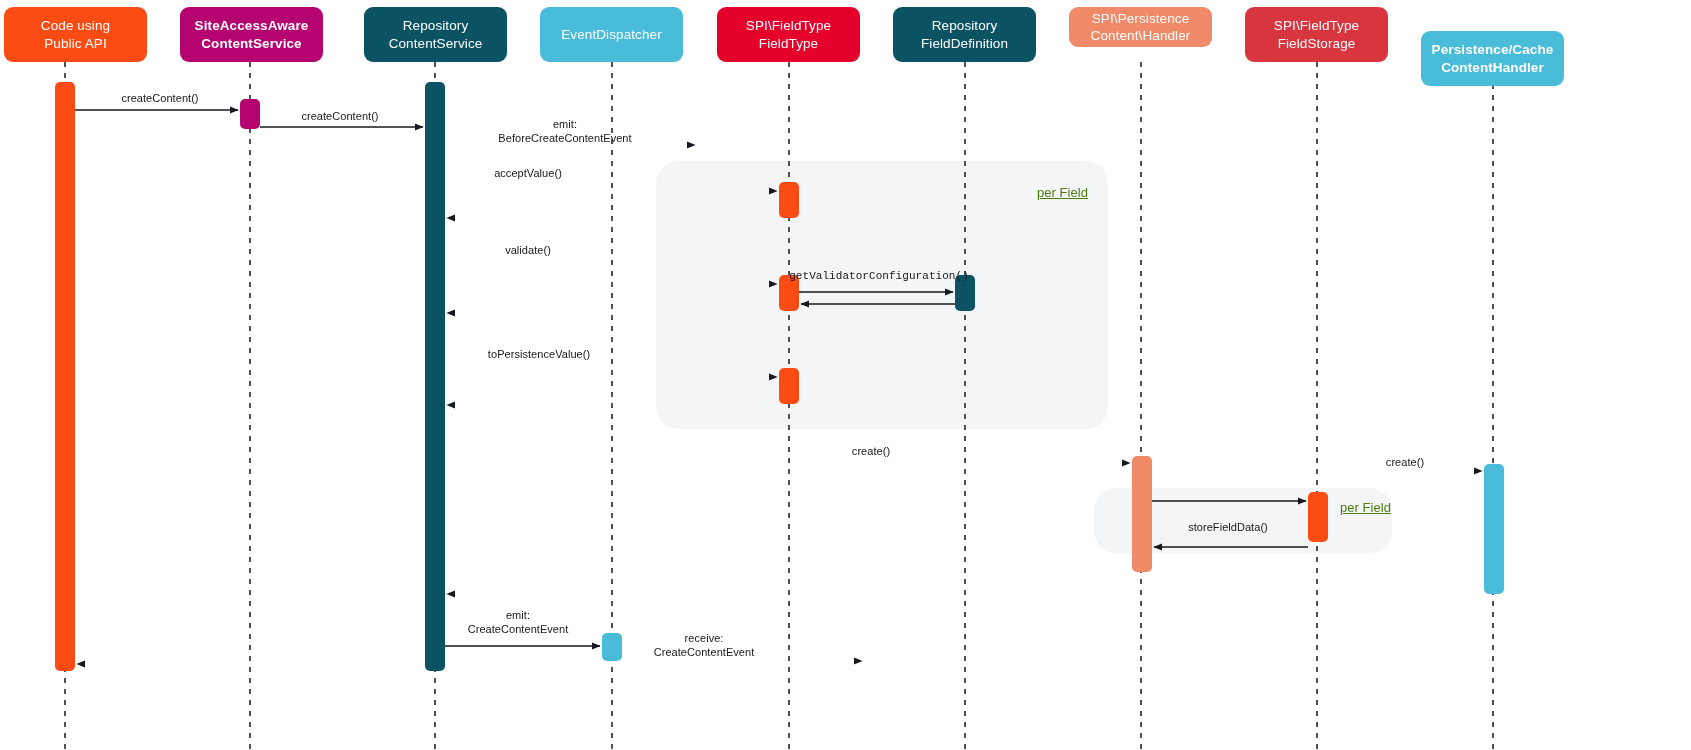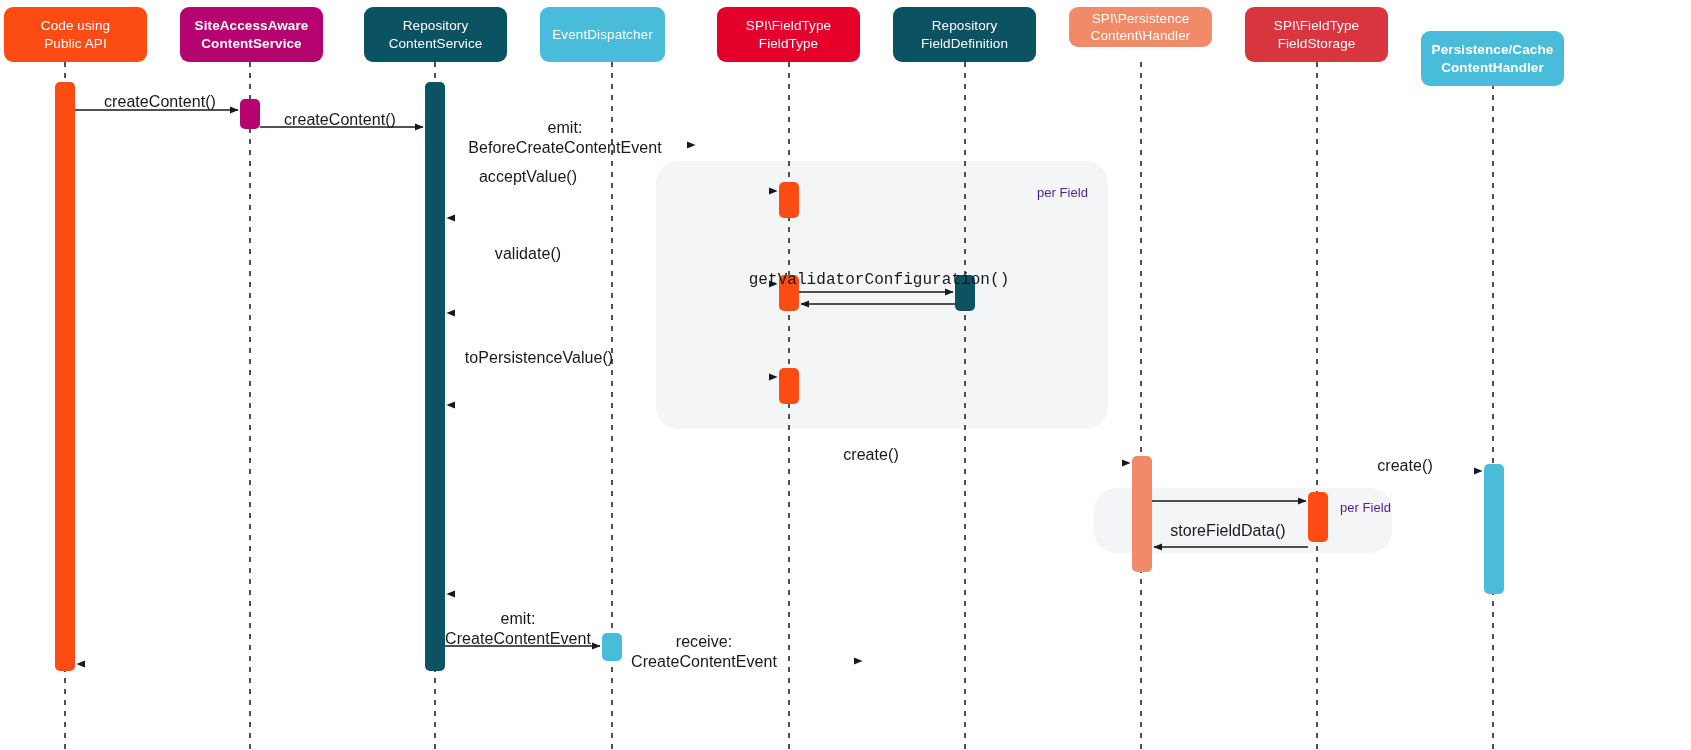--- a/index.html
+++ b/index.html
@@ -43,34 +43,35 @@
   .participant-box.bold {
     font-weight: 700;
     margin-top: 24px;
   }
   .participant-label {
     white-space: pre-line;
     display: block;
   }
   .msg-label {
     position: absolute;
-    font-size: 16px;
+    font-size: 11px;
     color: #16191d;
     white-space: pre-line;
     text-align: center;
     line-height: 1.25;
     transform: translateX(-50%);
     letter-spacing: 0.05px;
   }
   .group-label {
     position: absolute;
     font-size: 13px;
-    color: #4c1d95;
+    color: #4d7c0f;
     white-space: nowrap;
     letter-spacing: 0.05px;
+    text-decoration: underline;
   }
 </style>
 </head>
 <body>
 
 <div id="diagram-root">
 
   <svg id="diagram-svg" viewBox="0 0 1691 750" xmlns="http://www.w3.org/2000/svg">
     <defs>
       <marker id="arrowhead" markerWidth="9" markerHeight="8" refX="8.4" refY="4" orient="auto" markerUnits="userSpaceOnUse">
@@ -139,21 +140,21 @@
 Public API</span>
       </div>
       <div class="participant-box" style="left: 180px; top: 7px; width: 143px; height: 55px; background: rgb(181, 4, 111); font-weight: bold;">
         <span class="participant-label">SiteAccessAware
 ContentService</span>
       </div>
       <div class="participant-box" style="left: 364px; top: 7px; width: 143px; height: 55px; background: rgb(11, 82, 99);">
         <span class="participant-label">Repository
 ContentService</span>
       </div>
-      <div class="participant-box" style="left: 540px; top: 7px; width: 125px; height: 55px; background: rgb(73, 188, 217);">
+      <div class="participant-box" style="left: 540px; top: 7px; width: 143px; height: 55px; background: rgb(73, 188, 217);">
         <span class="participant-label">EventDispatcher</span>
       </div>
       <div class="participant-box" style="left: 717px; top: 7px; width: 143px; height: 55px; background: rgb(228, 0, 43);">
         <span class="participant-label">SPI\FieldType
 FieldType</span>
       </div>
       <div class="participant-box" style="left: 893px; top: 7px; width: 143px; height: 55px; background: rgb(11, 82, 99);">
         <span class="participant-label">Repository
 FieldDefinition</span>
       </div>

